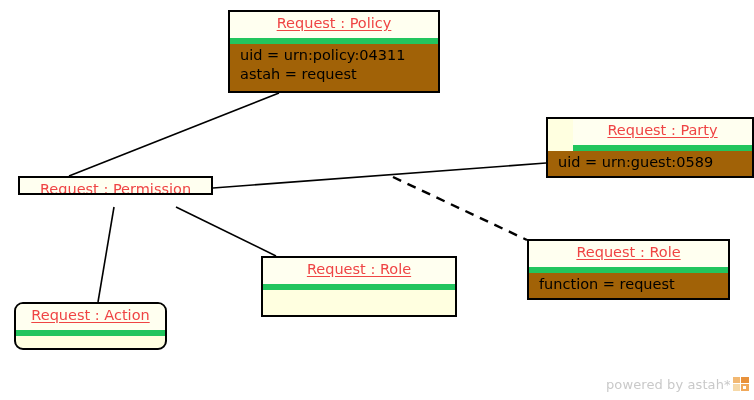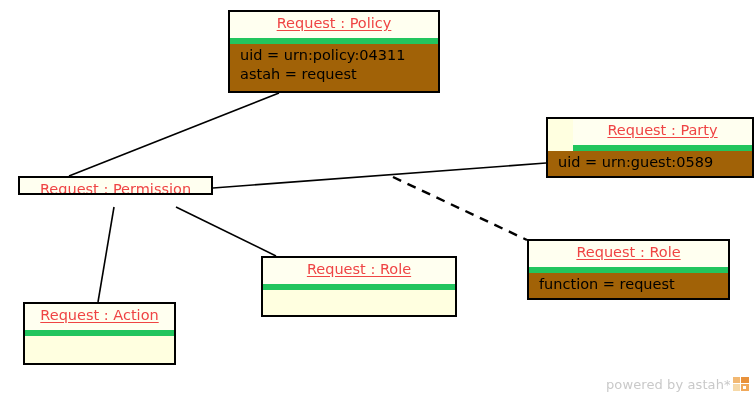--- a/index.html
+++ b/index.html
@@ -137,21 +137,21 @@
 
   <div class="obj-node" style="left: 527px; top: 239px; width: 203px; height: 61px;">
     <div class="obj-header" style="height: 32px;">
       <span>Request : Role</span>
     </div>
     <div class="obj-attrs">
       <div class="obj-attr">function = request</div>
     </div>
   </div>
 
-  <div class="obj-node" style="left: 23px; top: 302px; width: 153px; height: 63px;">
+  <div class="obj-node" style="left: 14px; top: 302px; width: 153px; height: 48px; border-radius: 9px;">
     <div class="obj-header" style="height: 32px;">
       <span>Request : Action</span>
     </div>
   </div>
 
   <div class="watermark" id="watermark" style="left: 606px; top: 377px;">
     <span class="watermark-text">powered by astah*</span>
     <span class="astah-logo">
       <i class="lg-a"></i>
         <i class="lg-b"></i>

